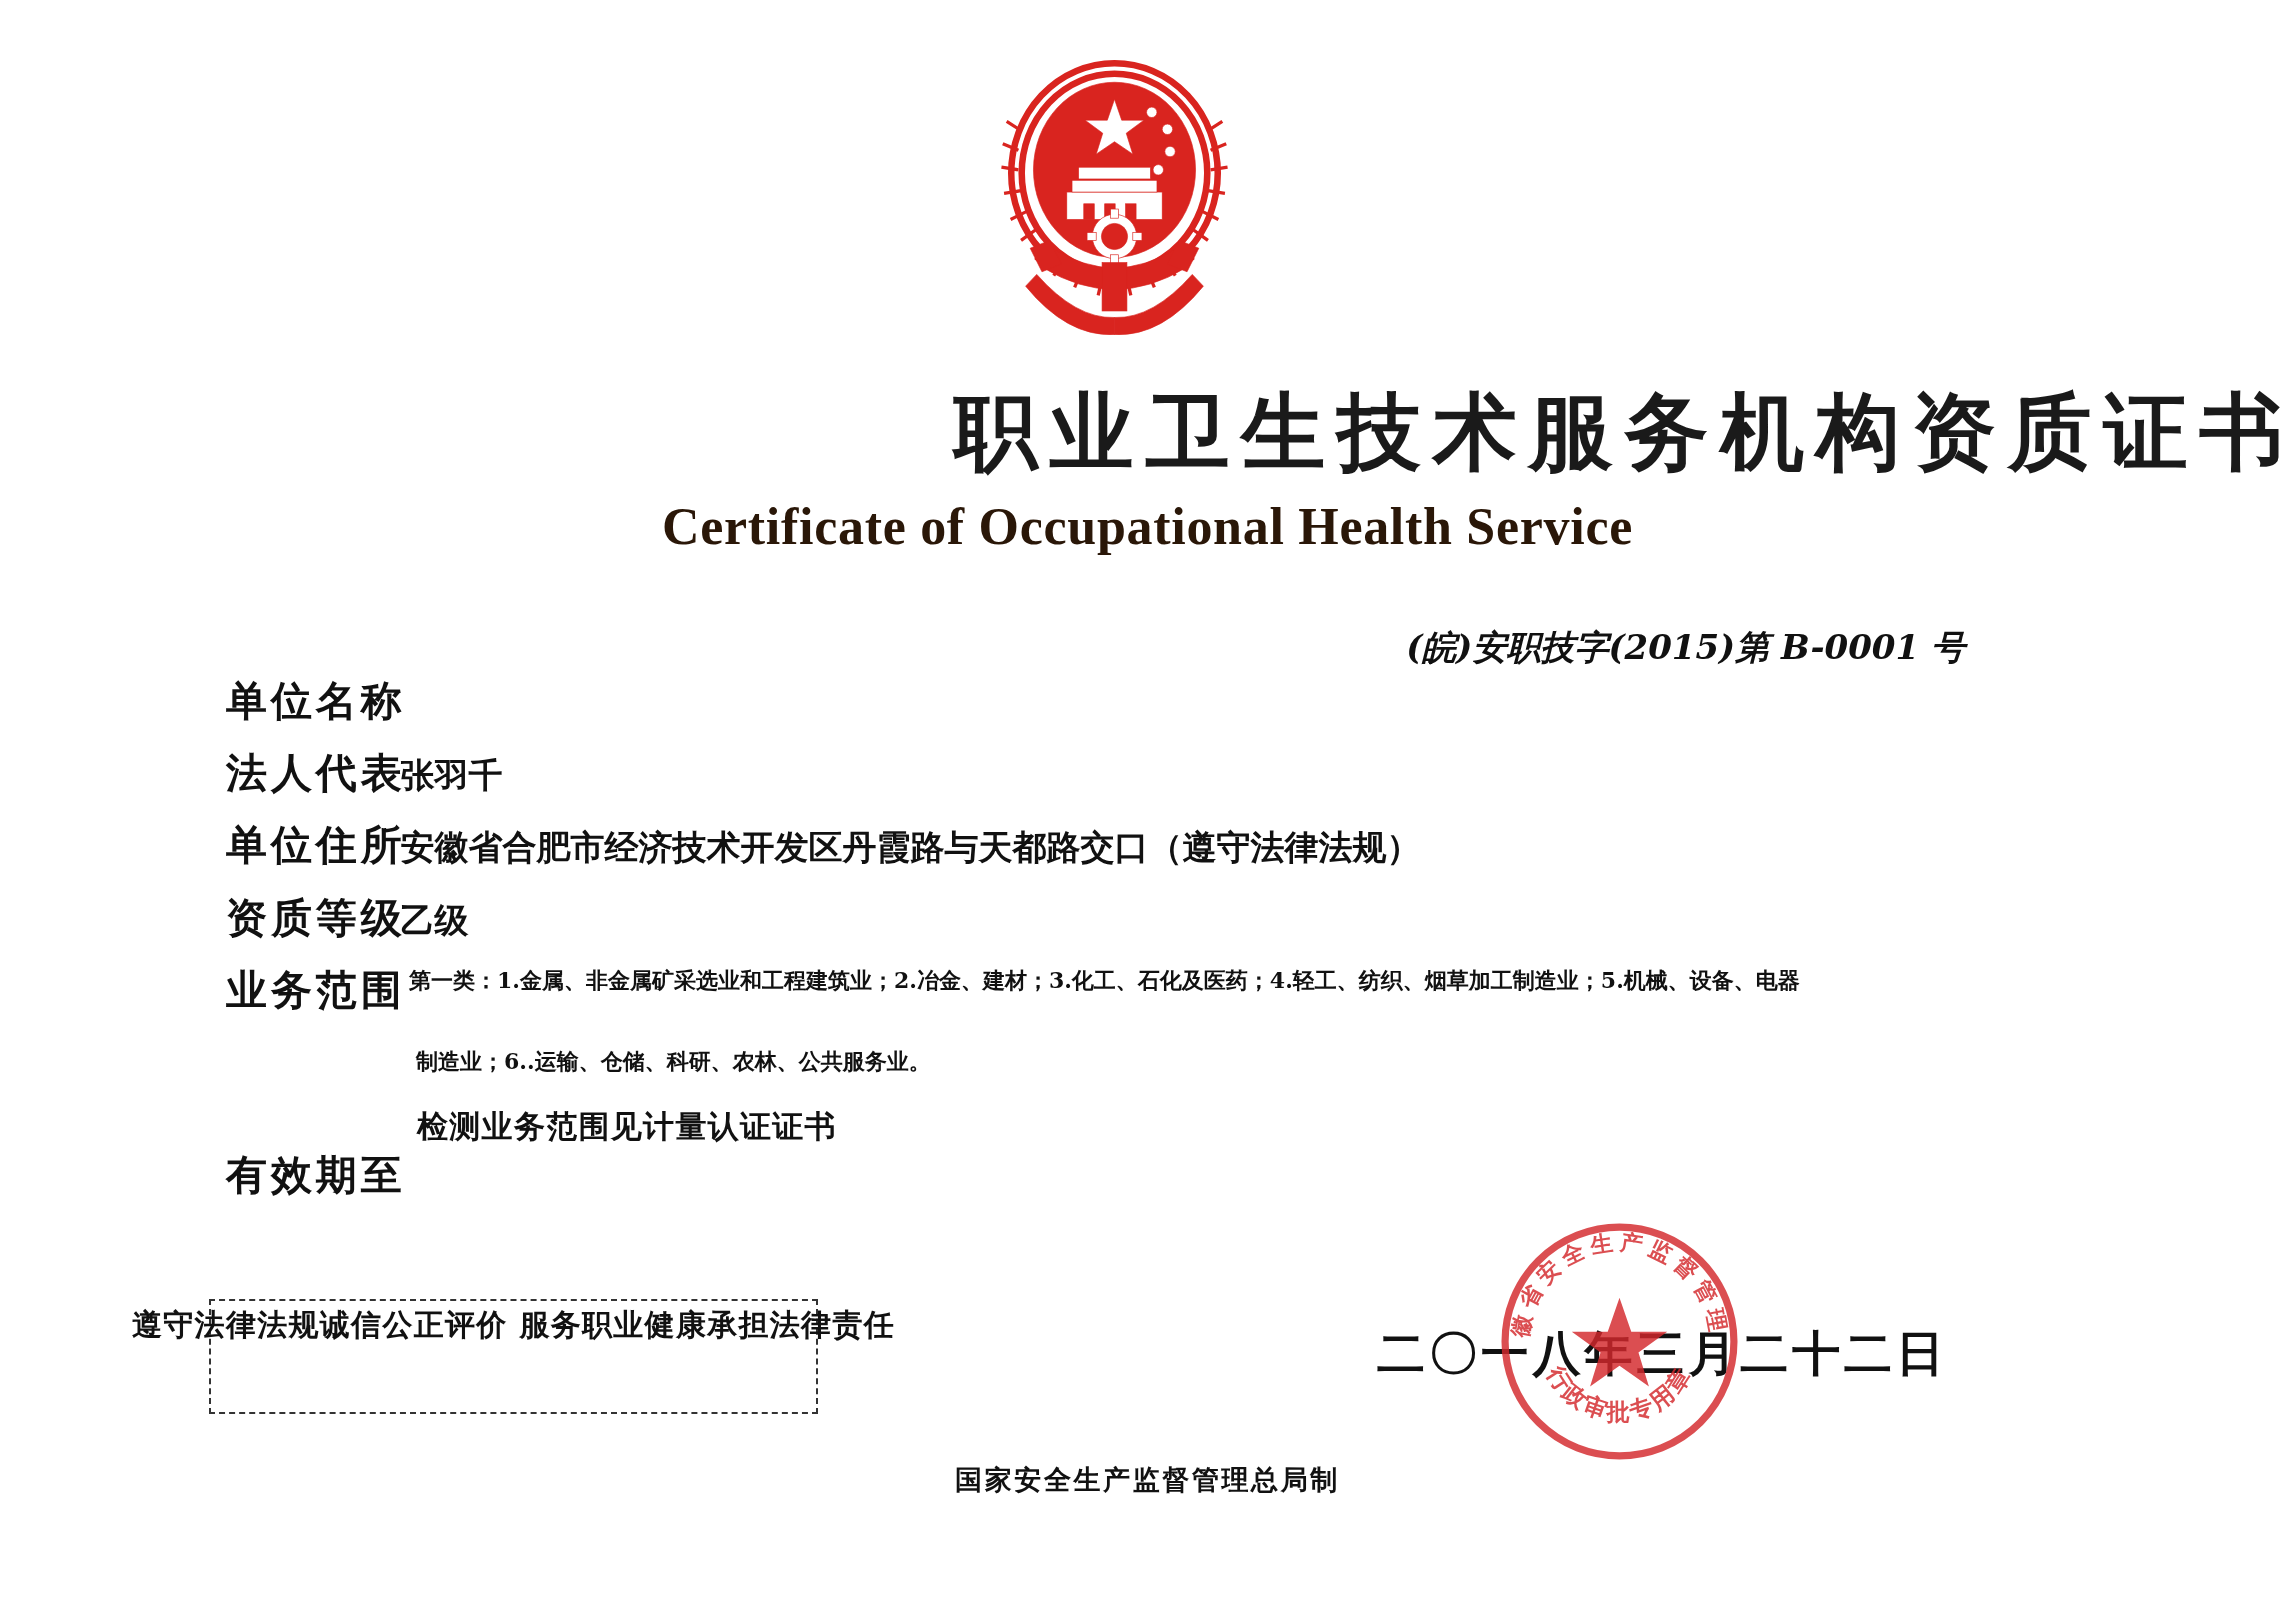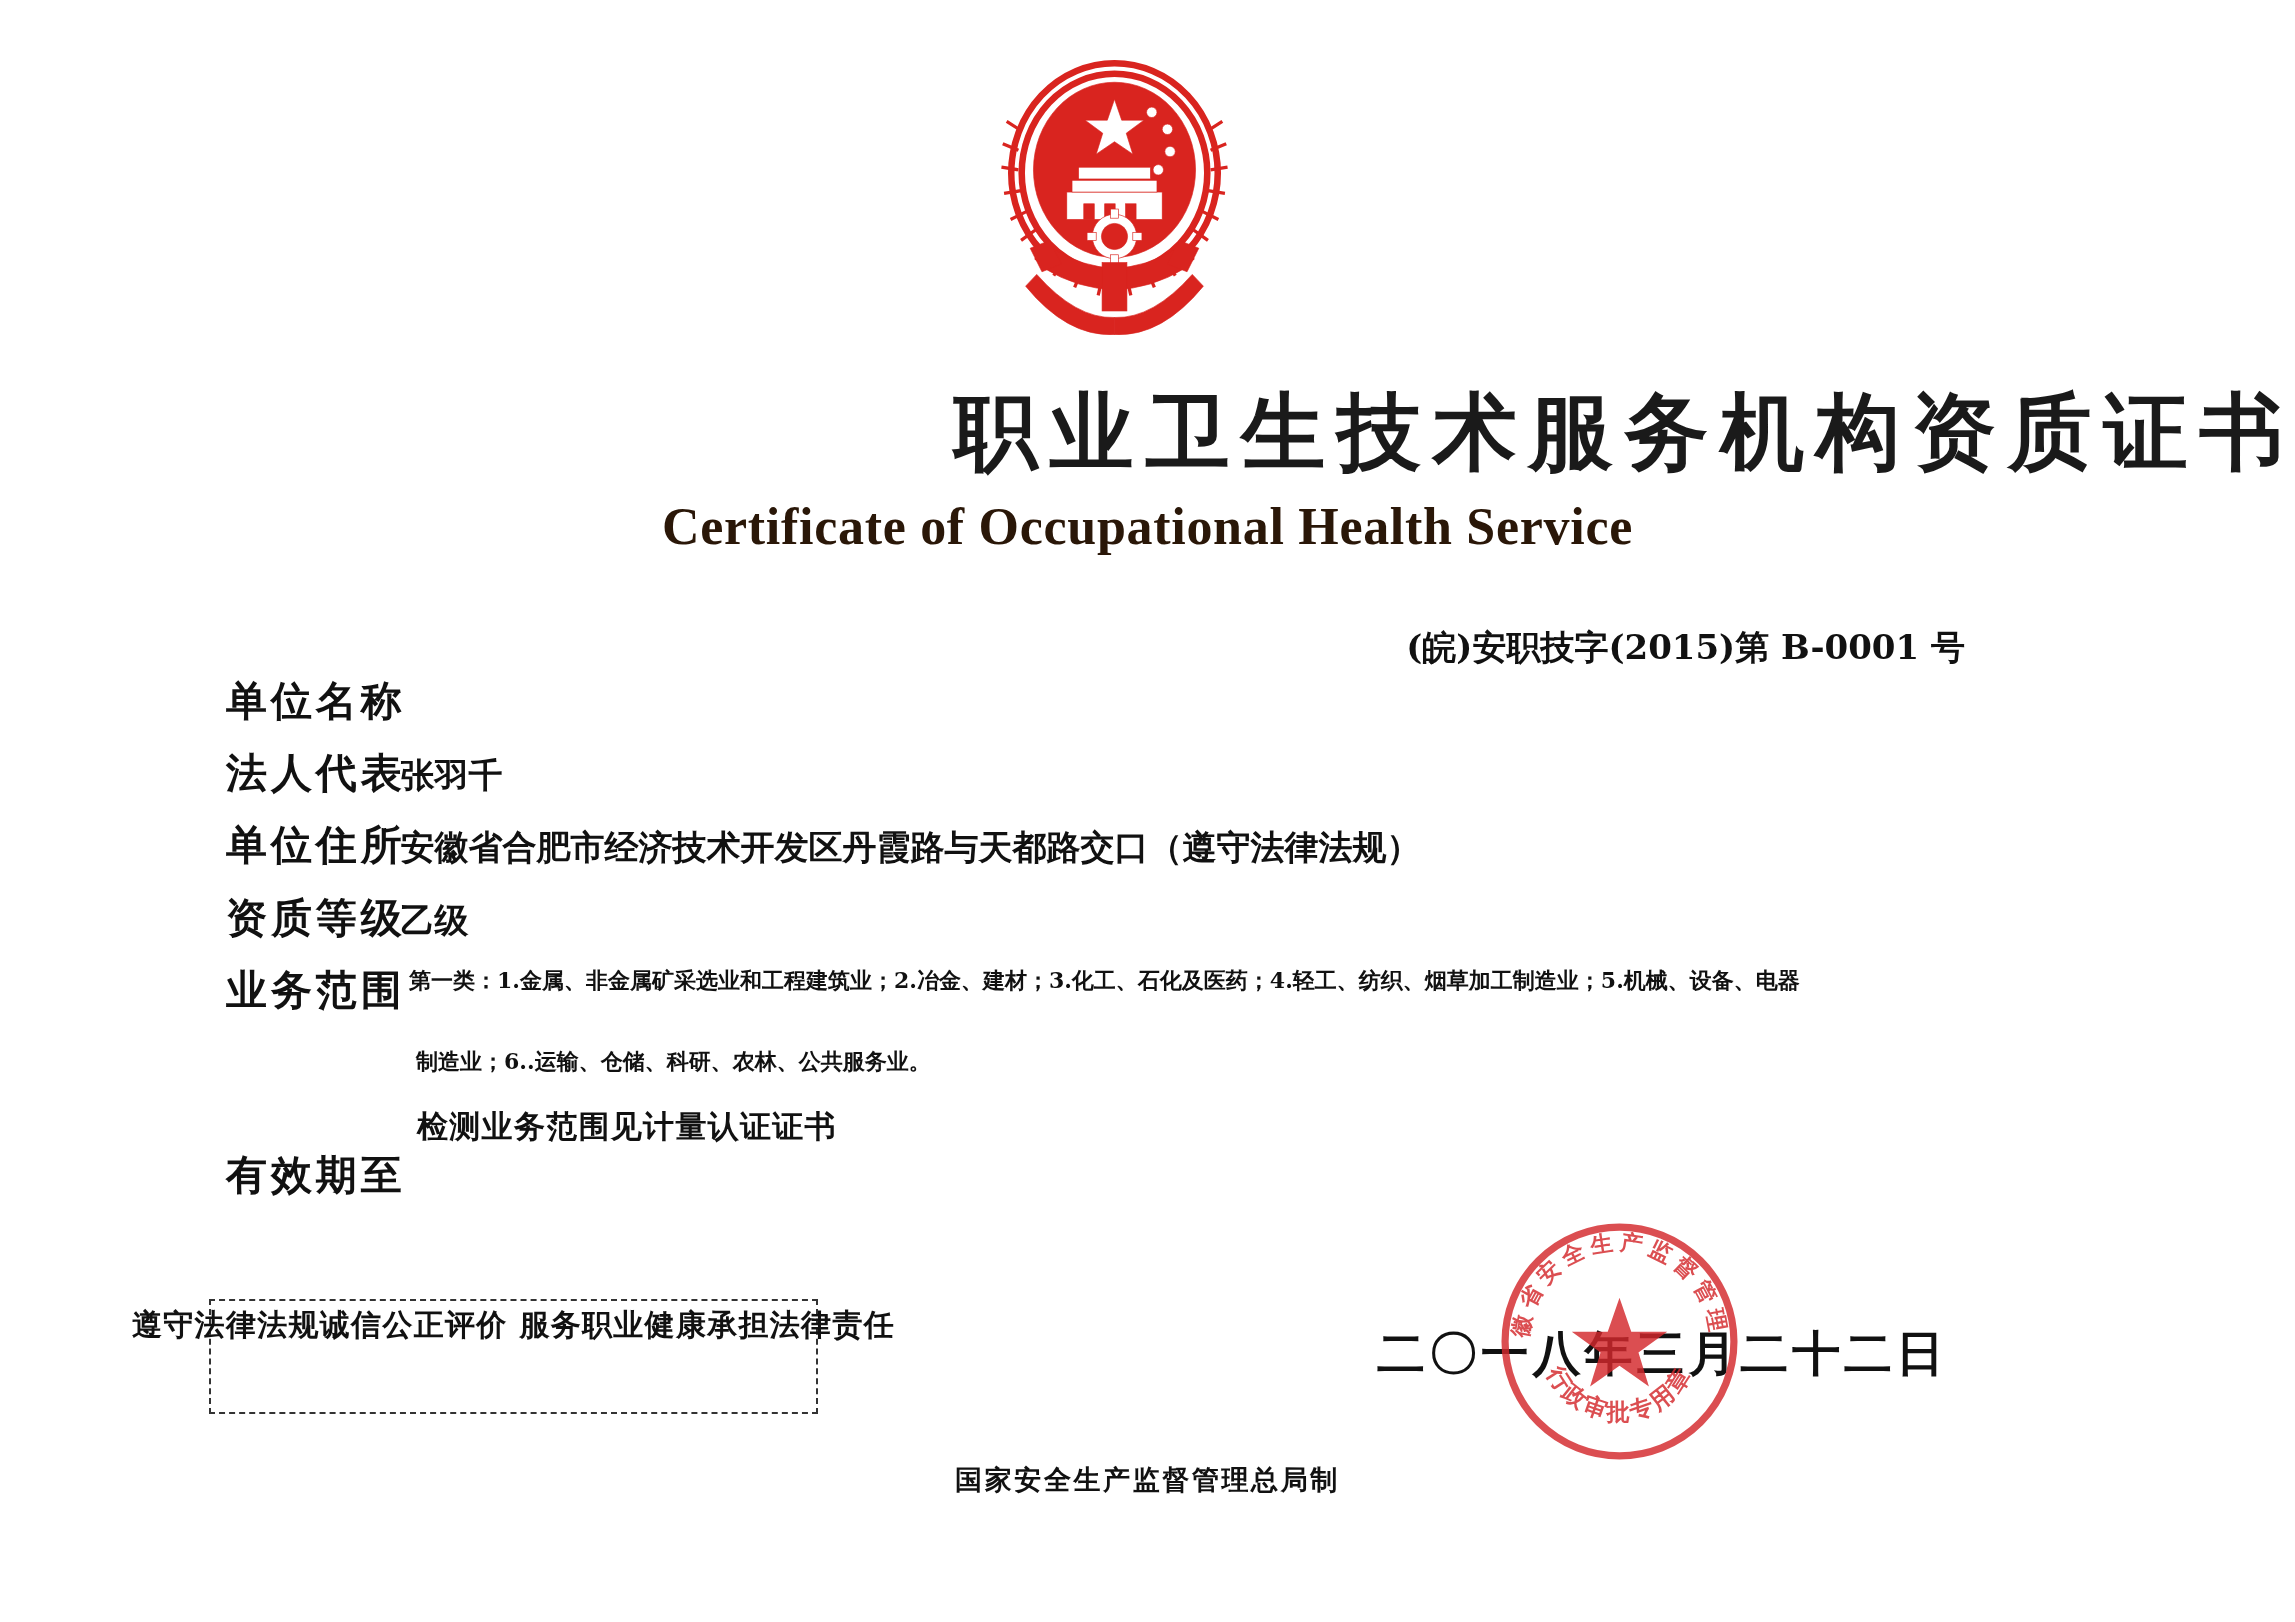--- a/index.html
+++ b/index.html
@@ -55,20 +55,21 @@
   
   #cert-number {
     position: absolute;
     right: 330px;
     top: 625px;
     font-family: "DejaVu Serif", serif;
     font-weight: bold;
     font-size: 34px;
     color: #111;
     white-space: nowrap;
+    font-style: italic;
   }
 
   
   .field-row {
     position: absolute;
     left: 226px;
     right: 118px;
     display: flex;
     align-items: baseline;
   }

